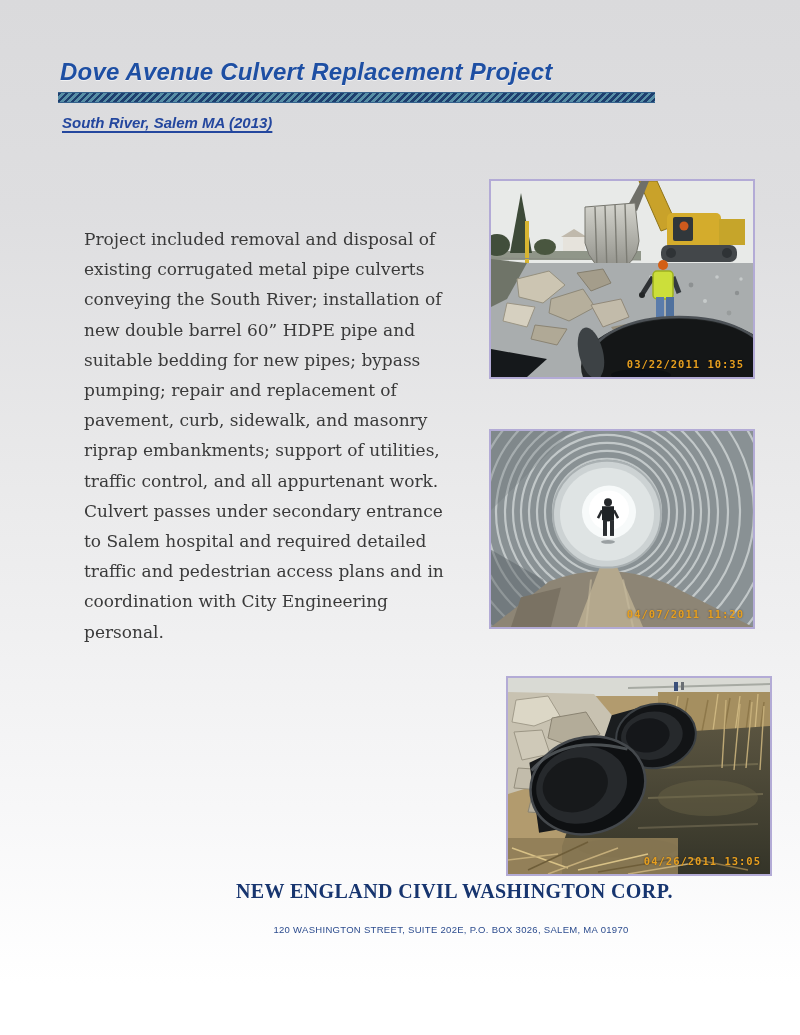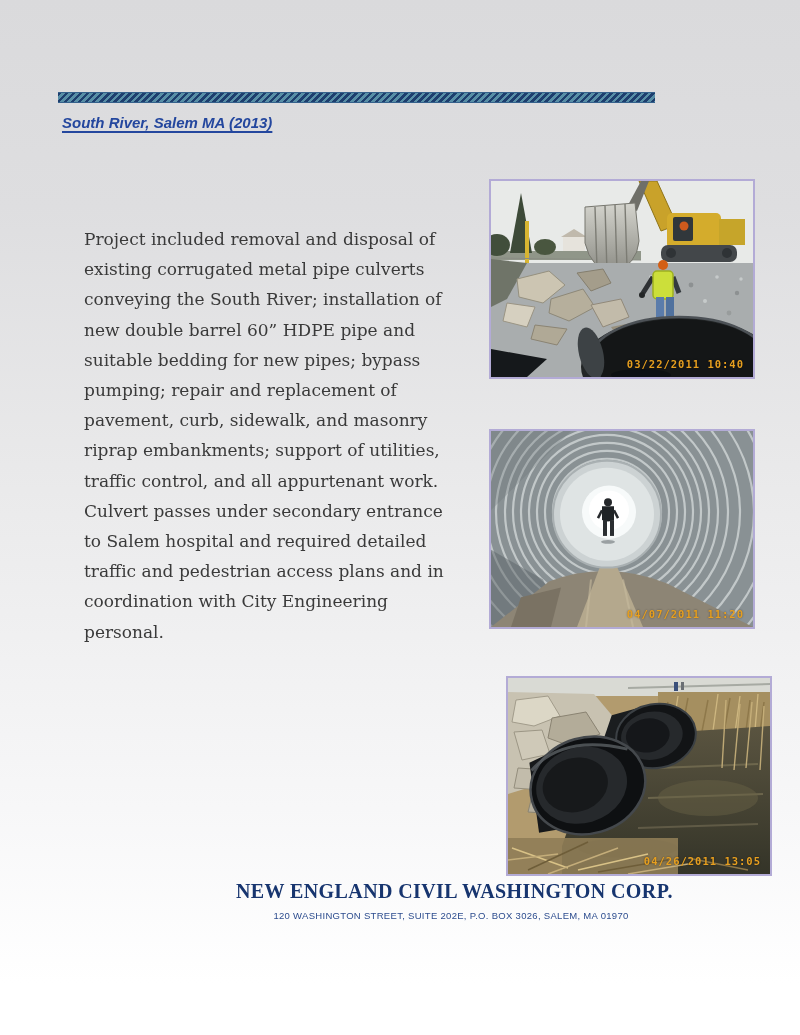--- a/index.html
+++ b/index.html
@@ -51,28 +51,29 @@
     position:absolute; left:95px; top:3px; width:141px; height:79px;
     background:#ffffff;
   }
   .footer-text { position:absolute; left:236px; top:6px; width:430px; text-align:center; }
   .company {
     font:bold 20px "Liberation Serif", serif; color:#17356f;
     letter-spacing:.4px; white-space:nowrap;
   }
   .addr {
     font:9.5px "Liberation Sans", sans-serif; color:#2c4c8e;
-    letter-spacing:.3px; margin-top:7px; white-space:nowrap;text-align:center;
+    letter-spacing:.3px; margin-top:21px; white-space:nowrap;text-align:center;
   }
 </style>
 </head>
 <body>
 
 <div class="page">
 
+  <h1 class="title">Dove Avenue Culvert Replacement Project</h1>
   <div class="hatch"></div>
   <a class="subtitle">South River, Salem MA (2013)</a>
 
   <p class="body-text">Project included removal and disposal of
 existing corrugated metal pipe culverts
 conveying the South River; installation of
 new double barrel 60” HDPE pipe and
 suitable bedding for new pipes; bypass
 pumping; repair and replacement of
 pavement, curb, sidewalk, and masonry
@@ -144,21 +145,21 @@
       <rect x="175" y="116" width="8" height="28" fill="#50719e"></rect>
       <rect x="164" y="142" width="10" height="6" fill="#2c2e30"></rect>
       <rect x="174" y="142" width="10" height="6" fill="#2c2e30"></rect>
       <ellipse cx="188" cy="186" rx="98" ry="50" fill="#232627"></ellipse>
       <ellipse cx="188" cy="180" rx="88" ry="42" fill="#141617"></ellipse>
       <ellipse cx="188" cy="178" rx="88" ry="42" fill="none" stroke="#4c5156" stroke-width="2.5"></ellipse>
       <ellipse cx="100" cy="172" rx="12" ry="26" fill="#3d4245" transform="rotate(-14 100 172)"></ellipse>
       <polygon points="0,168 56,178 36,196 0,196" fill="#15181b"></polygon>
       <ellipse cx="150" cy="194" rx="30" ry="6" fill="#0c0f12"></ellipse>
     </svg>
-    <span class="ts">03/22/2011 10:40</span>
+    <span class="ts">03/22/2011 10:35</span>
   </figure>
 
   <figure class="photo photo2">
     <svg viewBox="0 0 262 198" preserveAspectRatio="none">
       <rect width="262" height="198" fill="#899194"></rect>
       <g fill="none" stroke="#c2c8c9" stroke-width="2.2">
         <circle cx="116" cy="82" r="38"></circle>
           <circle cx="116" cy="82" r="46"></circle>
           <circle cx="116" cy="82" r="54"></circle>
         <circle cx="116" cy="82" r="62"></circle>

